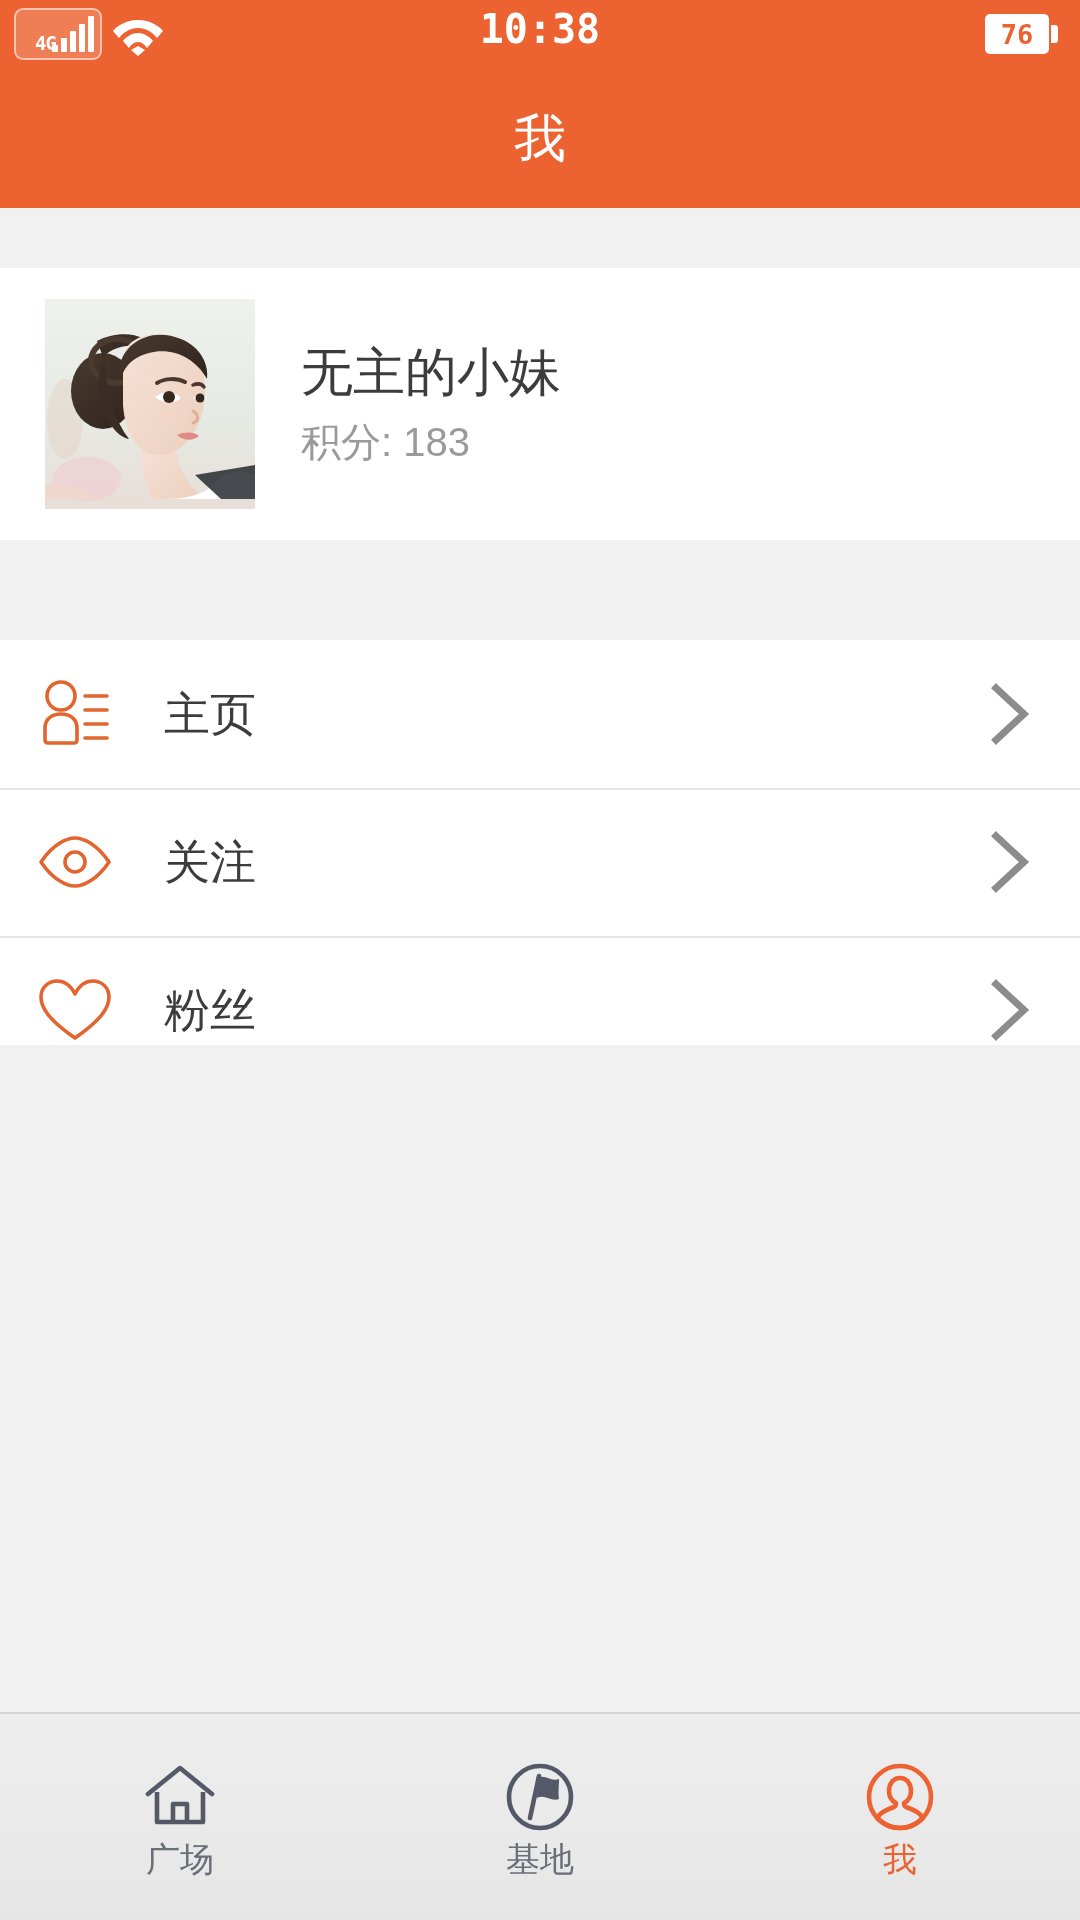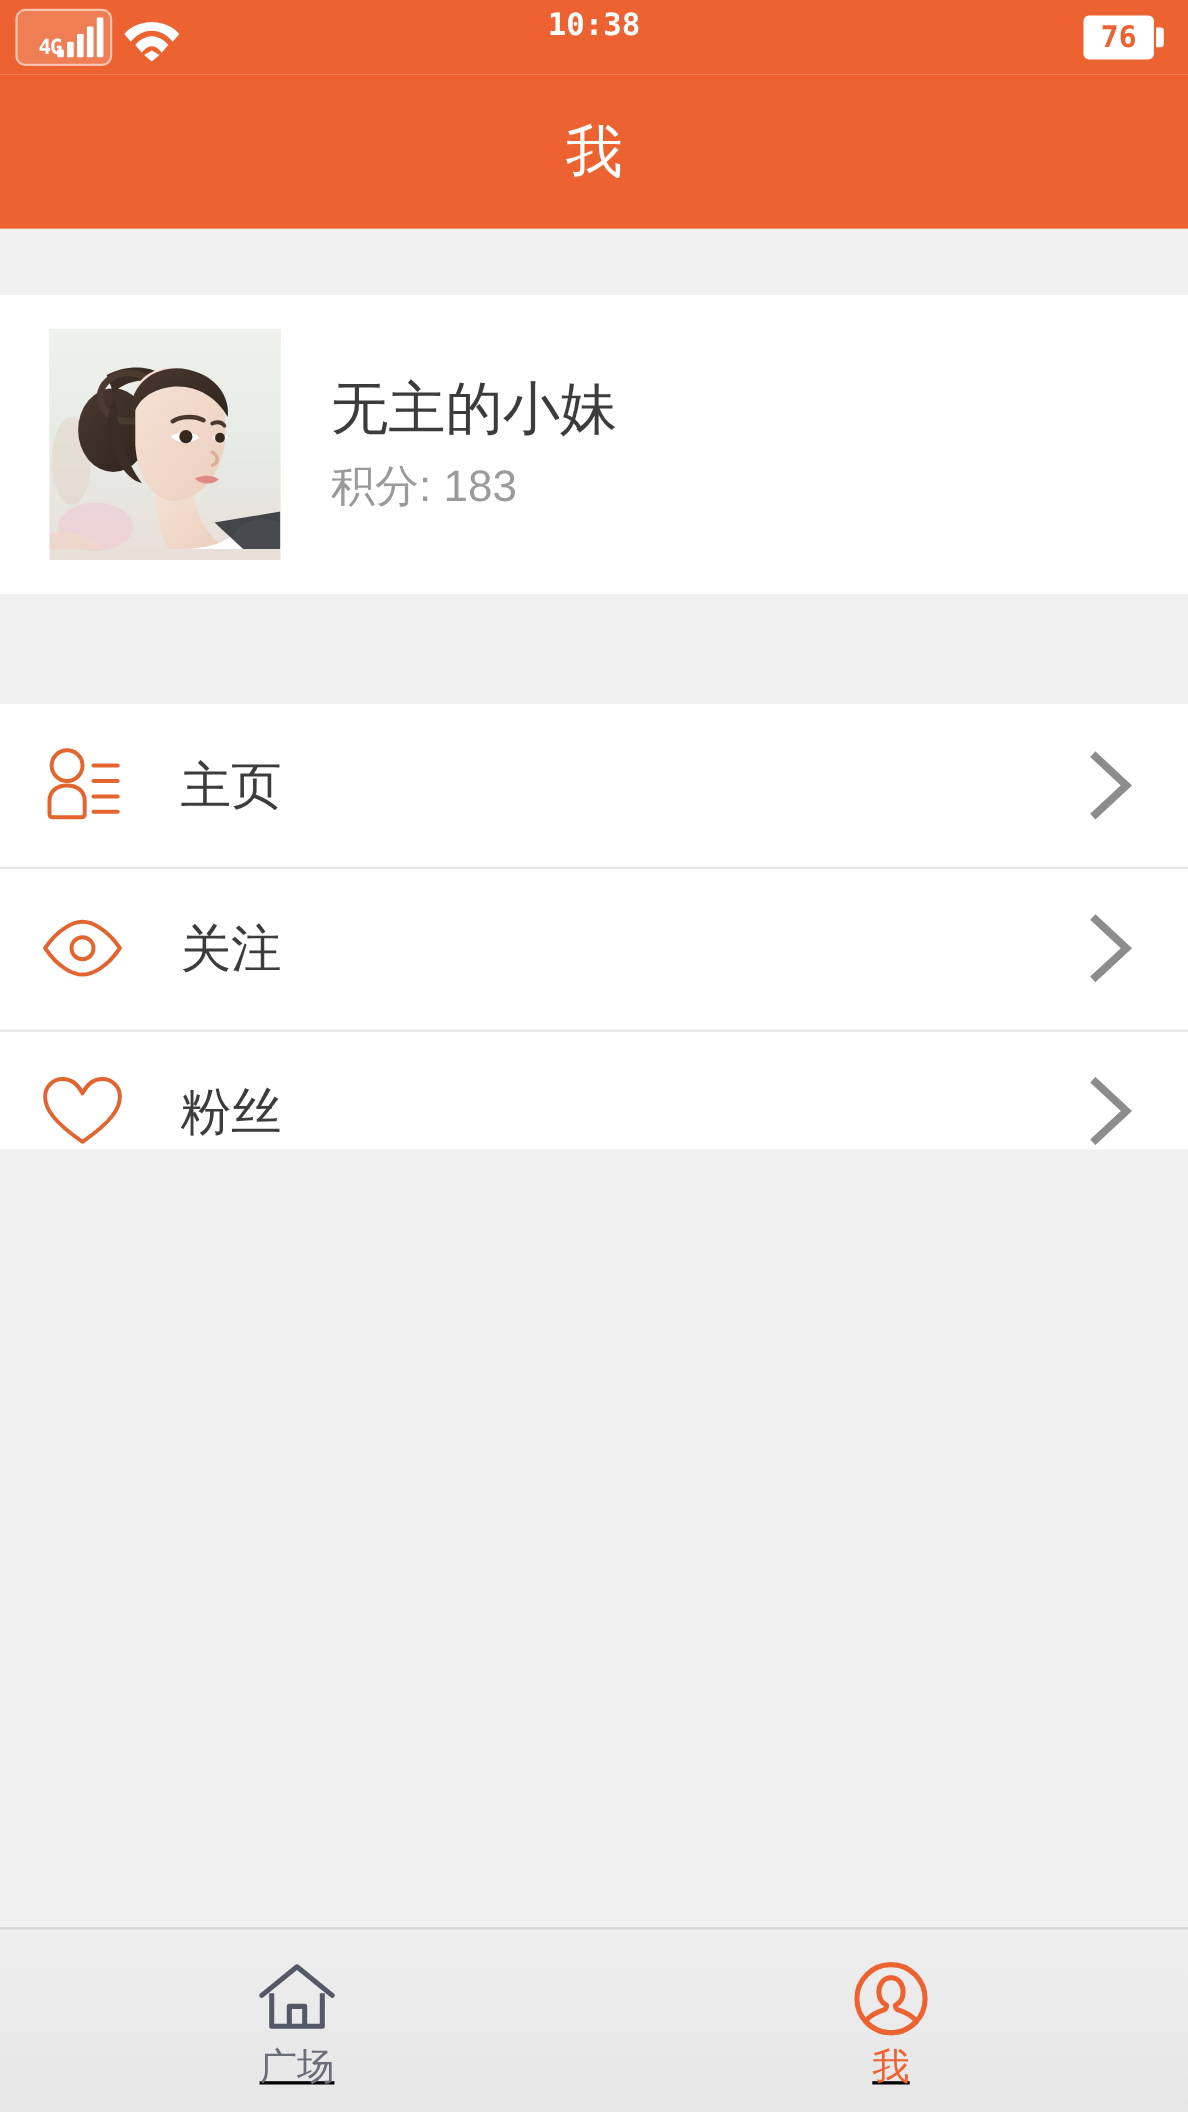--- a/index.html
+++ b/index.html
@@ -33,21 +33,21 @@
   .sig-bars i{ display:block; width:6px; background:#fff; border-radius:1px; }
   .sig-bars i:nth-child(1){ height:7px; }
   .sig-bars i:nth-child(2){ height:14px; }
   .sig-bars i:nth-child(3){ height:21px; }
   .sig-bars i:nth-child(4){ height:28px; }
   .sig-bars i:nth-child(5){ height:36px; }
 
   .wifi{ width:52px; height:44px; position:relative; }
   .sb-time{
     position:absolute; left:0; right:0; top:6px; text-align:center;
-    color:#fff; font-size:28px; font-weight:bold; letter-spacing:0px;
+    color:#fff; font-size:40px; font-weight:bold; letter-spacing:0px;
     font-family:"DejaVu Sans Mono",monospace;
   }
   .battery{
     position:absolute; right:22px; top:14px;
     display:flex; align-items:center;
   }
   .bat-body{
     width:64px; height:40px; background:#fff; border-radius:5px;
     display:flex; align-items:center; justify-content:center;
   }
@@ -107,25 +107,24 @@
   .chev{
     position:absolute; right:48px; top:50%; transform:translateY(-50%);
     width:44px; height:64px;
   }
 
   .gap3{ position:absolute; top:1045px; left:0; width:1080px; height:70px; }
   .gap4{ position:absolute; top:1263px; left:0; width:1080px; height:489px; }
 
   
   .tabbar{
-    position:absolute; bottom:0; left:0; width:1080px; height:168px;
+    position:absolute; bottom:0; left:0; width:1080px; height:208px;
     background:linear-gradient(180deg,#eeeeee 0%,#e6e6e6 100%);
     border-top:2px solid #d6d6d6;
     display:flex;
-    text-decoration:underline;
   }
   .tab{
     flex:1; display:flex; flex-direction:column;
     align-items:center; justify-content:center; gap:6px;
   }
   .tab-icon{ width:78px; height:78px; display:flex; align-items:center; justify-content:center; }
   .tab-icon svg{ display:block; }
   .tab-label{ font-size:34px; color:#6b6e78; line-height:1; }
   .tab.active .tab-label{ color:#ec6230; }
 </style>
@@ -290,20 +289,30 @@
         <svg width="74" height="74" viewBox="0 0 74 74">
           <polyline points="5,34 37,8 69,34" fill="none" stroke="#545867" stroke-width="4.6" stroke-linecap="round" stroke-linejoin="round"></polyline>
           <path d="M14 32 L14 62 L60 62 L60 32" fill="none" stroke="#545867" stroke-width="4.6" stroke-linejoin="round"></path>
           <path d="M30 62 L30 44 L44 44 L44 62" fill="none" stroke="#545867" stroke-width="4.6" stroke-linejoin="round"></path>
         </svg>
       </span>
       <span class="tab-label">广场</span>
     </div>
 
 
+    <div class="tab">
+      <span class="tab-icon">
+        <svg width="74" height="74" viewBox="0 0 74 74">
+          <circle cx="37" cy="37" r="31" fill="none" stroke="#545867" stroke-width="4.6"></circle>
+          <line x1="27" y1="58" x2="36" y2="16" stroke="#545867" stroke-width="4.6" stroke-linecap="round"></line>
+          <path d="M35 18 C42 14 48 22 56 19 C56 27 55 32 56 39 C48 42 42 34 34 38 Z" fill="#545867"></path>
+        </svg>
+      </span>
+      <span class="tab-label">基地</span>
+    </div>
 
     <div class="tab active">
       <span class="tab-icon">
         <svg width="74" height="74" viewBox="0 0 74 74">
           <circle cx="37" cy="37" r="31" fill="none" stroke="#ec6230" stroke-width="4.6"></circle>
           <path d="M37 18 C44 18 48 24 48 31 C48 37 45 41 41 43 C41 45 41 46 43 47 C49 49 57 52 60 58 C54 64 46 68 37 68 C28 68 20 64 14 58 C17 52 25 49 31 47 C33 46 33 45 33 43 C29 41 26 37 26 31 C26 24 30 18 37 18 Z" fill="none" stroke="#ec6230" stroke-width="4.6" stroke-linejoin="round"></path>
         </svg>
       </span>
       <span class="tab-label">我</span>
     </div>

